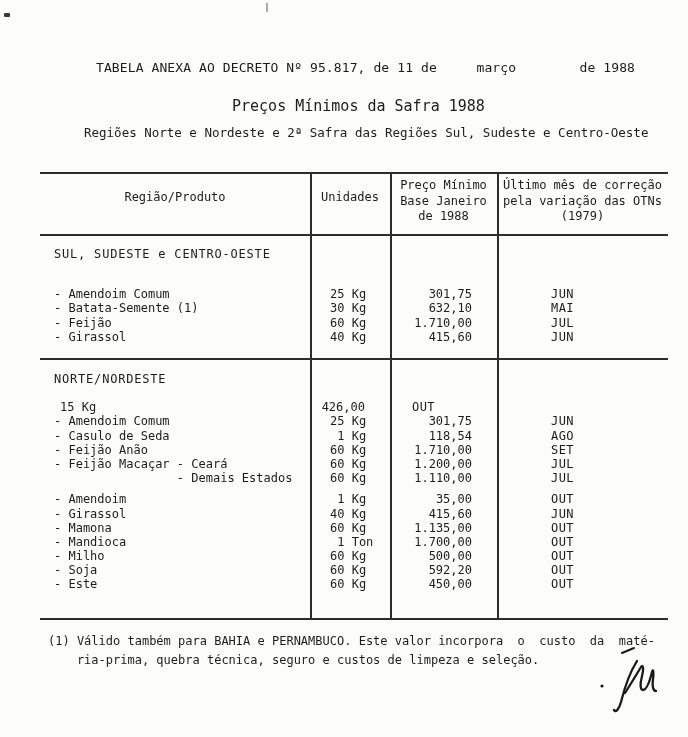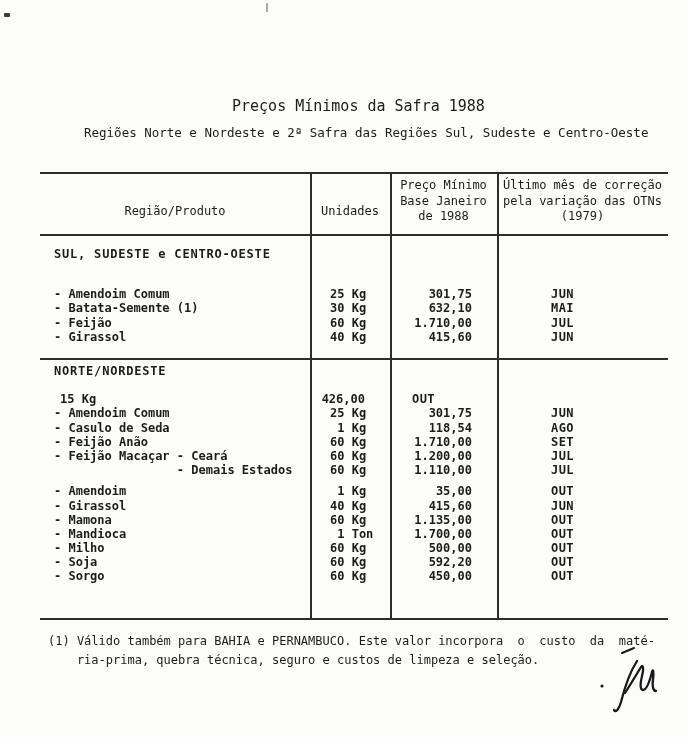--- a/index.html
+++ b/index.html
@@ -36,26 +36,26 @@
     box-sizing:border-box;
     font-size:12px;
   }
   .vline{position:absolute;top:0;bottom:0;width:1.6px;background:var(--line);}
   .v1{left:270px}.v2{left:350px}.v3{left:457px}
   .thead{
     display:grid;grid-template-columns:270px 80px 107px 171px;
     height:60px;border-bottom:2px solid var(--line);box-sizing:content-box;
   }
   .th{text-align:center;white-space:pre-line;line-height:15.5px;}
-  .th.c1,.th.c2{padding-top:30px;}
+  .th.c1,.th.c2{padding-top:16px;}
   .th.c3,.th.c4{padding-top:4px;}
 
-  .section{box-sizing:border-box;font-weight:bold;}
+  .section{box-sizing:border-box;}
   .sec-0{height:124px;border-bottom:2px solid var(--line);padding-top:11px;}
-  .sec-1{padding-top:4px;}
+  .sec-1{padding-top:12px;}
   .section-title{
     height:14.2px;line-height:14.2px;padding-left:14px;
     letter-spacing:0.8px;white-space:pre;
   }
   .sec-0 .section-title{margin-bottom:26px;}
   .sec-1 .section-title{margin-bottom:14px;}
   .row{
     display:grid;grid-template-columns:270px 80px 107px 171px;
     height:14.2px;line-height:14.2px;
   }
@@ -76,20 +76,21 @@
   .signature{position:absolute;left:588px;top:640px;}
 </style>
 </head>
 <body>
 
 <div class="page">
 
   <div class="speck-a"></div>
   <div class="speck-b"></div>
 
+  <div class="t-line t1">TABELA ANEXA AO DECRETO Nº 95.817, de 11 de     março        de 1988</div>
   <div class="t-line t2">Preços Mínimos da Safra 1988</div>
   <div class="t-line t3">Regiões Norte e Nordeste e 2ª Safra das Regiões Sul, Sudeste e Centro-Oeste</div>
 
   <div class="table">
     <div class="vline v1"></div>
     <div class="vline v2"></div>
     <div class="vline v3"></div>
 
     <div class="thead">
       <div class="th c1">Região/Produto</div>
@@ -197,21 +198,21 @@
             <div class="cell price">500,00</div>
             <div class="cell month">OUT</div>
           </div>
           <div class="row">
             <div class="cell product">- Soja</div>
             <div class="cell unit">60 Kg</div>
             <div class="cell price">592,20</div>
             <div class="cell month">OUT</div>
           </div>
           <div class="row">
-            <div class="cell product">- Sorgo</div>
+            <div class="cell product">- Este</div>
             <div class="cell unit">60 Kg</div>
             <div class="cell price">450,00</div>
             <div class="cell month">OUT</div>
           </div>
         </div>
       </div>
   </div>
 
   <div class="footnote">(1) Válido também para BAHIA e PERNAMBUCO. Este valor incorpora  o  custo  da  maté-
     ria-prima, quebra técnica, seguro e custos de limpeza e seleção.</div>

